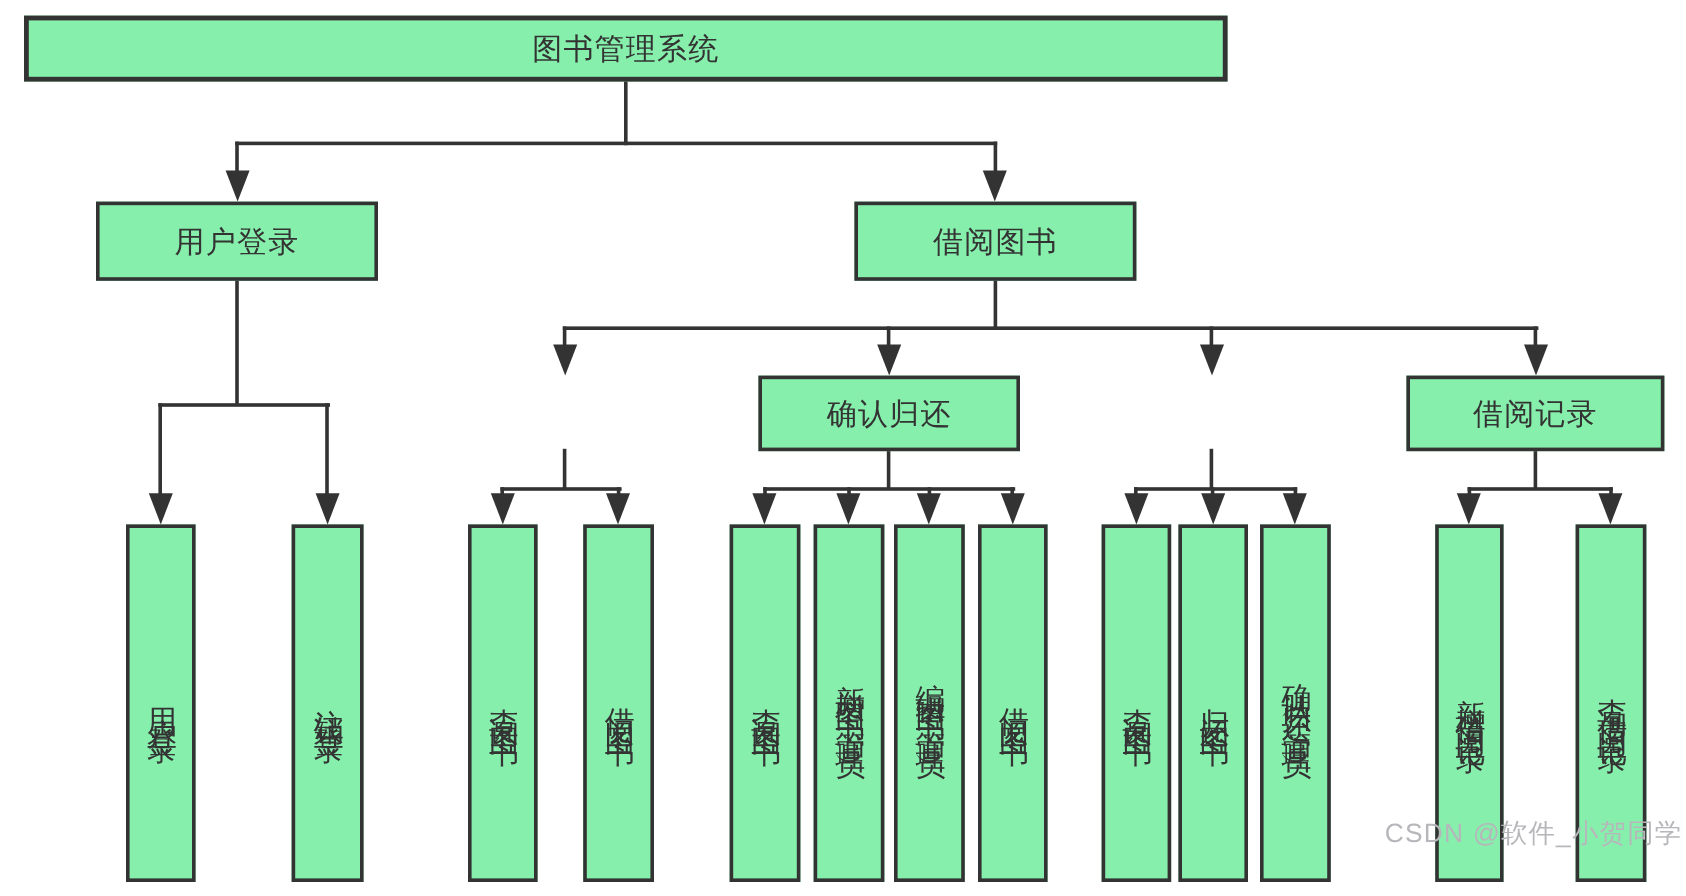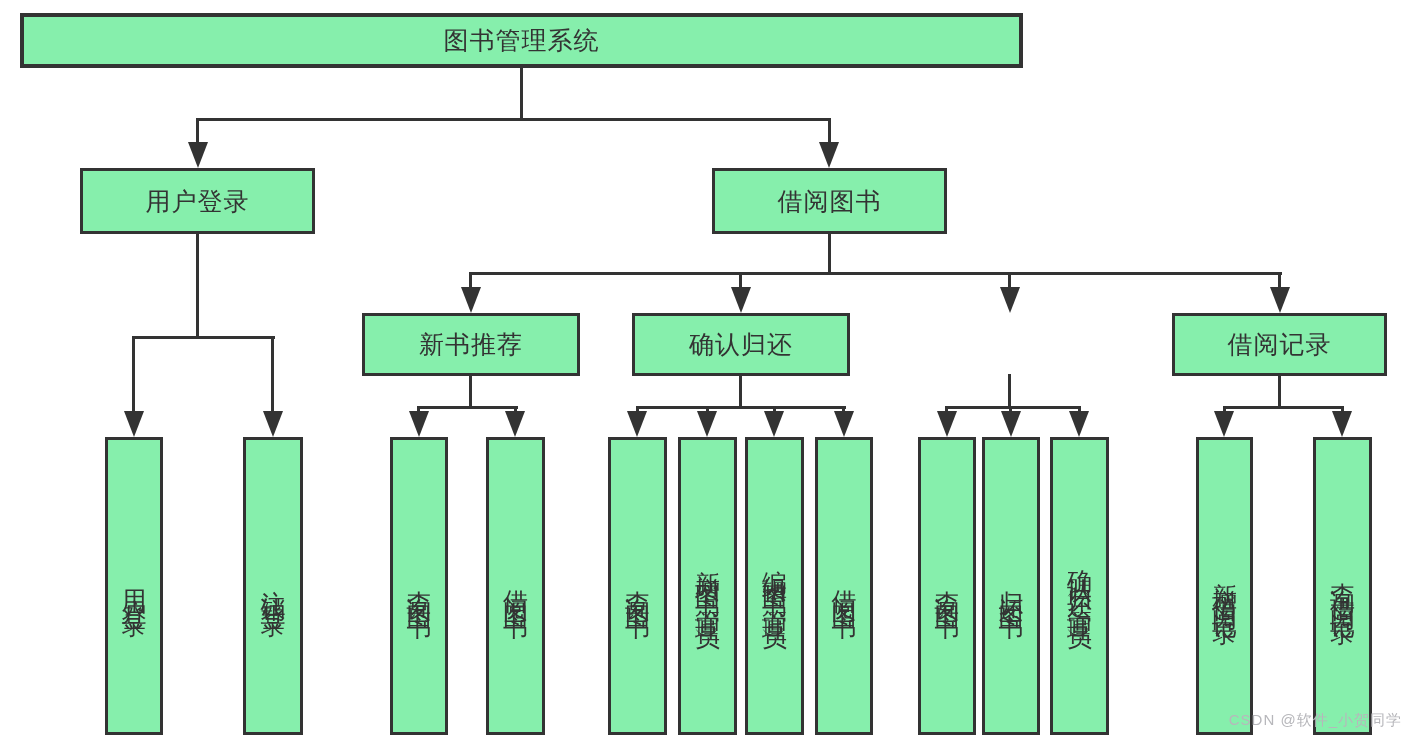--- a/index.html
+++ b/index.html
@@ -26,21 +26,21 @@
     font-size:25px;letter-spacing:8px;line-height:1;white-space:nowrap;
   }
   .vline{position:absolute;width:3px;background:var(--line);}
   .hline{position:absolute;height:3px;background:var(--line);}
   .arrow{
     position:absolute;width:0;height:0;
     border-left:10px solid transparent;border-right:10px solid transparent;
     border-top:26px solid var(--line);
   }
   .watermark{
-    position:absolute;right:3px;top:711px;font-size:15px;
+    position:absolute;right:3px;top:680px;font-size:22px;
     color:var(--watermark);letter-spacing:1px;z-index:10;white-space:nowrap;
   }
 </style>
 </head>
 <body>
 
 <div class="canvas">
 
   <div class="vline" style="left:520px;top:66px;height:55px"></div>
   <div class="hline" style="left:196px;top:118px;width:635px"></div>
@@ -105,23 +105,20 @@
     <span class="hlabel">图书管理系统</span>
   </div>
 
   <div class="box" style="left:80px;top:168px;width:235px;height:66px">
     <span class="hlabel">用户登录</span>
   </div>
   <div class="box" style="left:712px;top:168px;width:235px;height:66px">
     <span class="hlabel">借阅图书</span>
   </div>
 
-  <div class="box" style="left:362px;top:313px;width:218px;height:63px">
-    <span class="hlabel">新书推荐</span>
-  </div>
   <div class="box" style="left:632px;top:313px;width:218px;height:63px">
     <span class="hlabel">确认归还</span>
   </div>
   <div class="box" style="left:1172px;top:313px;width:215px;height:63px">
     <span class="hlabel">借阅记录</span>
   </div>
 
   <div class="box leaf" style="left:105px;top:437px;width:58px;height:298px">
     <span class="vtext">用户登录</span>
   </div>

